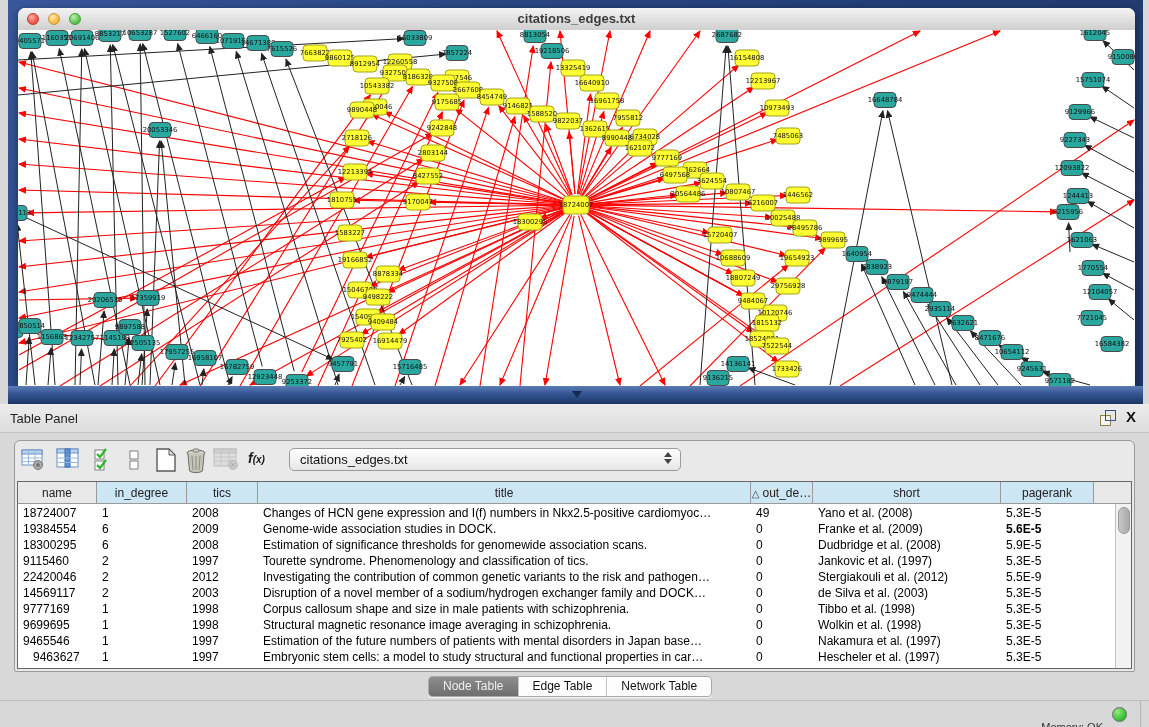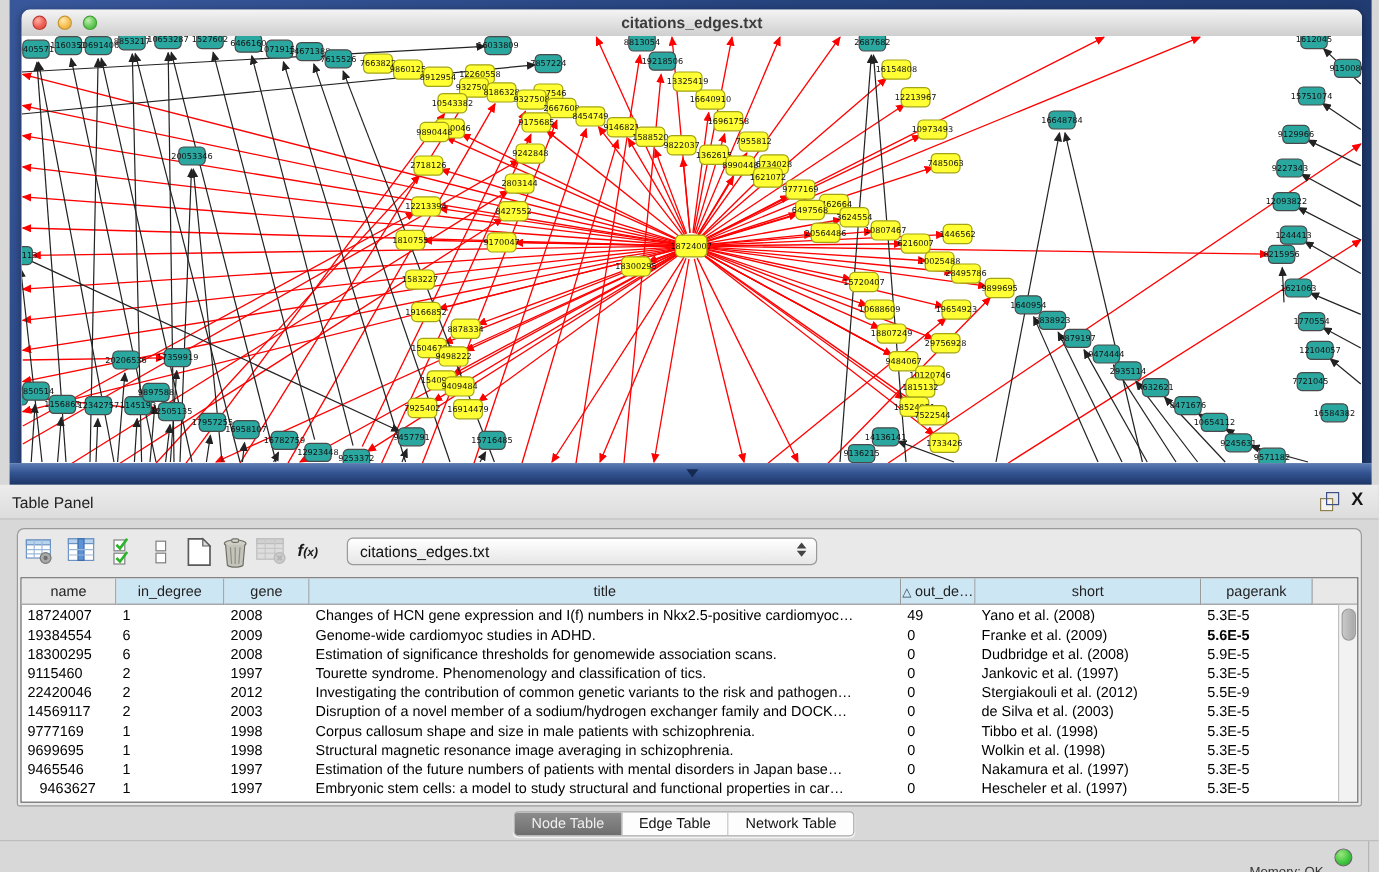--- a/index.html
+++ b/index.html
@@ -598,42 +598,42 @@
       <span class="arrows">
           <div class="up"></div>
           <div class="dn"></div>
         </span>
     </div>
 
     <div id="tbl">
       <div id="thead">
           <div class="hcell gray" style="left: 0px; width: 79px;"><span>name</span></div>
           <div class="hcell" style="left: 79px; width: 90px;"><span>in_degree</span></div>
-          <div class="hcell" style="left: 169px; width: 71px;"><span>gene</span></div>
+          <div class="hcell" style="left: 169px; width: 71px;"><span>tics</span></div>
           <div class="hcell" style="left: 240px; width: 493px;"><span>title</span></div>
           <div class="hcell" style="left: 733px; width: 62px;"><span class="sort-tri">△</span><span>out_de…</span></div>
           <div class="hcell" style="left: 795px; width: 188px;"><span>short</span></div>
           <div class="hcell" style="left: 983px; width: 93px;"><span>pagerank</span></div>
           <div class="hcell gray" style="left: 1076px; width: 37px; border-right: none;"></div>
         </div>
       <div id="tbody">
           <div class="trow" style="top: 23px;">
             <div class="tcell" style="left: 0px; width: 79px;">18724007</div>
             <div class="tcell" style="left: 79px; width: 90px;">1</div>
             <div class="tcell" style="left: 169px; width: 71px;">2008</div>
             <div class="tcell" style="left: 240px; width: 493px;">Changes of HCN gene expression and I(f) numbers in Nkx2.5-positive cardiomyoc…</div>
             <div class="tcell" style="left: 733px; width: 62px;">49</div>
             <div class="tcell" style="left: 795px; width: 188px;">Yano et al. (2008)</div>
             <div class="tcell" style="left: 983px; width: 93px;">5.3E-5</div>
           </div>
           <div class="trow" style="top: 39px;">
             <div class="tcell" style="left: 0px; width: 79px;">19384554</div>
             <div class="tcell" style="left: 79px; width: 90px;">6</div>
             <div class="tcell" style="left: 169px; width: 71px;">2009</div>
-            <div class="tcell" style="left: 240px; width: 493px;">Genome-wide cardiomyoc studies in ADHD.</div>
+            <div class="tcell" style="left: 240px; width: 493px;">Genome-wide association studies in DOCK.</div>
             <div class="tcell" style="left: 733px; width: 62px;">0</div>
             <div class="tcell" style="left: 795px; width: 188px;">Franke et al. (2009)</div>
             <div class="tcell" style="left: 983px; width: 93px; font-weight: bold;">5.6E-5</div>
           </div>
           <div class="trow" style="top: 55px;">
             <div class="tcell" style="left: 0px; width: 79px;">18300295</div>
             <div class="tcell" style="left: 79px; width: 90px;">6</div>
             <div class="tcell" style="left: 169px; width: 71px;">2008</div>
             <div class="tcell" style="left: 240px; width: 493px;">Estimation of significance thresholds for genomewide association scans.</div>
             <div class="tcell" style="left: 733px; width: 62px;">0</div>

